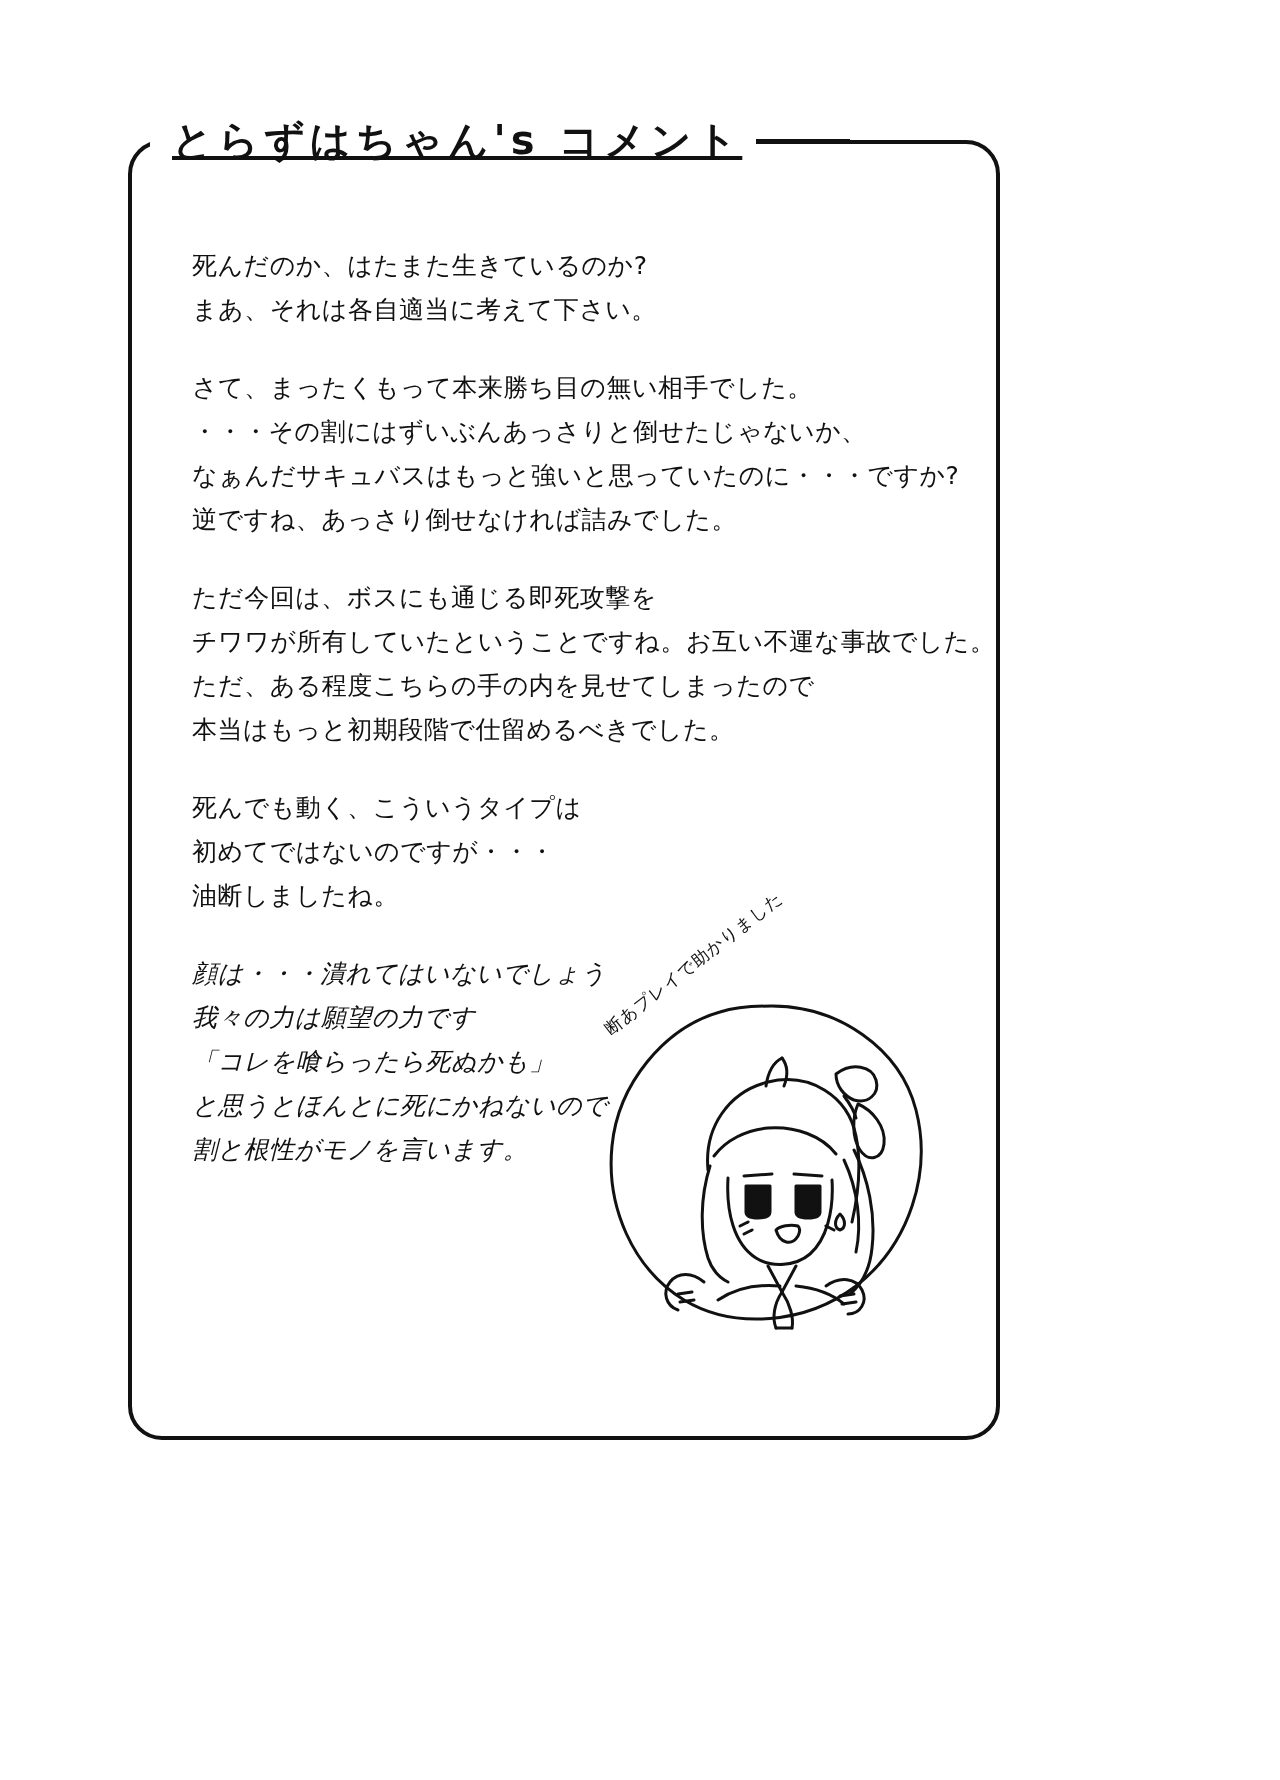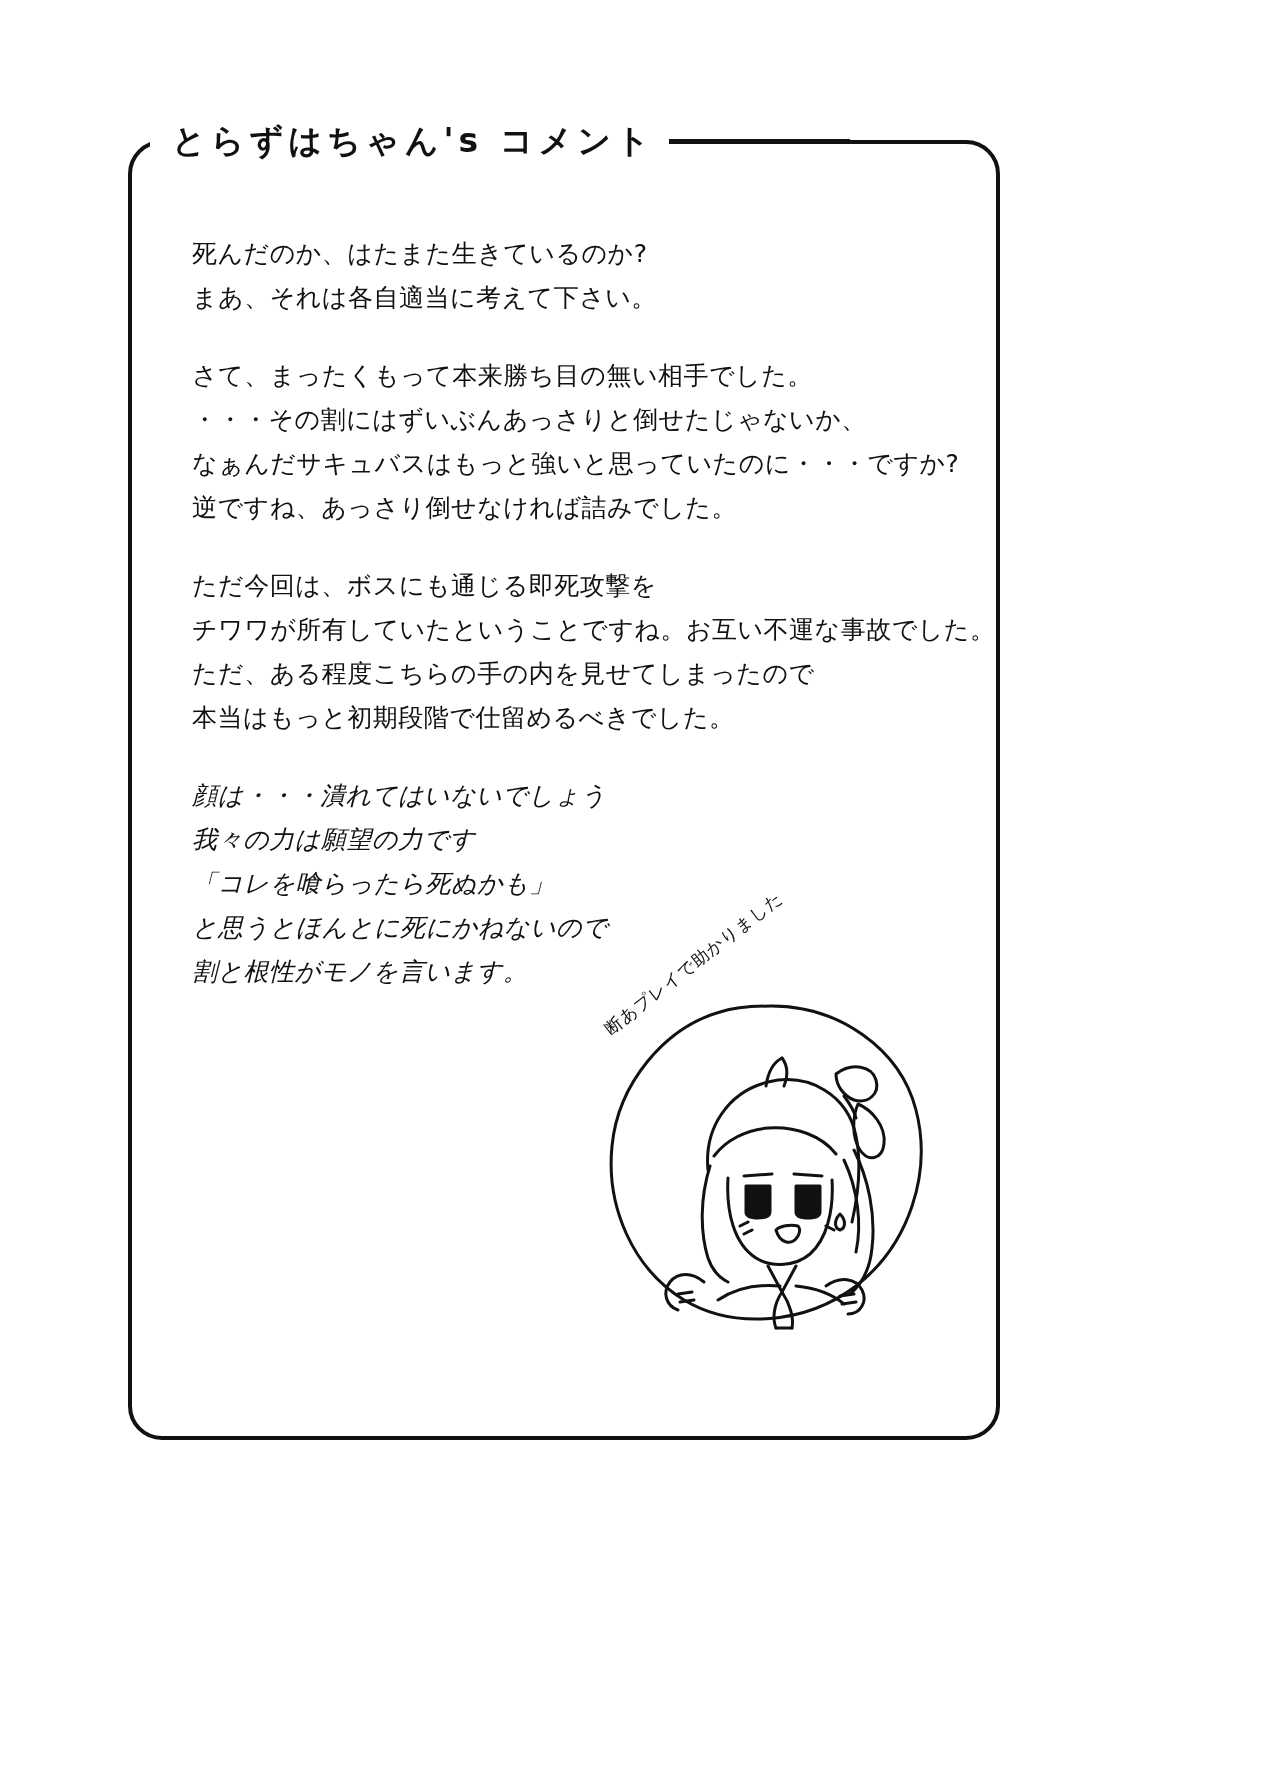--- a/index.html
+++ b/index.html
@@ -36,28 +36,29 @@
     top: 108px;
     width: 700px;
     height: 64px;
     display: flex;
     align-items: center;
     background: #ffffff;
     padding-left: 14px;
     box-sizing: border-box;
   }
   #title-text {
-    font-size: 33px;
+    font-size: 40px;
     font-weight: bold;
     letter-spacing: 5px;
     white-space: nowrap;
     line-height: 1;
     color: #111111;
     background: #ffffff;
     padding: 0 8px;
+    text-decoration: underline;
   }
   
   #title-rule {
     flex: 1 1 auto;
     height: 5px;
     background: #111111;
     margin-left: 6px;
     margin-top: 2px;
   }
 
@@ -66,21 +67,21 @@
     position: absolute;
     left: 192px;
     top: 232px;
     width: 810px;
     font-size: 25px;
     line-height: 44px;
     color: #111111;
     letter-spacing: 0.5px;
   }
   .para {
-    margin: 0 0 34px 0;
+    margin: 12px 0 34px 0;
     white-space: pre-line;
   }
   .para:last-child { margin-bottom: 0; font-style: italic; }
 
   
   #doodle {
     position: absolute;
     left: 600px;
     top: 1000px;
     width: 330px;
@@ -115,20 +116,23 @@
   <p class="para">死んだのか、はたまた生きているのか?
 まあ、それは各自適当に考えて下さい。</p>
   <p class="para">さて、まったくもって本来勝ち目の無い相手でした。
 ・・・その割にはずいぶんあっさりと倒せたじゃないか、
 なぁんだサキュバスはもっと強いと思っていたのに・・・ですか?
 逆ですね、あっさり倒せなければ詰みでした。</p>
   <p class="para">ただ今回は、ボスにも通じる即死攻撃を
 チワワが所有していたということですね。お互い不運な事故でした。
 ただ、ある程度こちらの手の内を見せてしまったので
 本当はもっと初期段階で仕留めるべきでした。</p>
+  <p class="para">死んでも動く、こういうタイプは
+初めてではないのですが・・・
+油断しましたね。</p>
   <p class="para">顔は・・・潰れてはいないでしょう
 我々の力は願望の力です
 「コレを喰らったら死ぬかも」
 と思うとほんとに死にかねないので
 割と根性がモノを言います。</p>
 </div>
 
 <div id="doodle">
   <svg width="330" height="330" viewBox="0 0 330 330" xmlns="http://www.w3.org/2000/svg" fill="none" stroke="#111111" stroke-width="3" stroke-linecap="round" stroke-linejoin="round">
 

